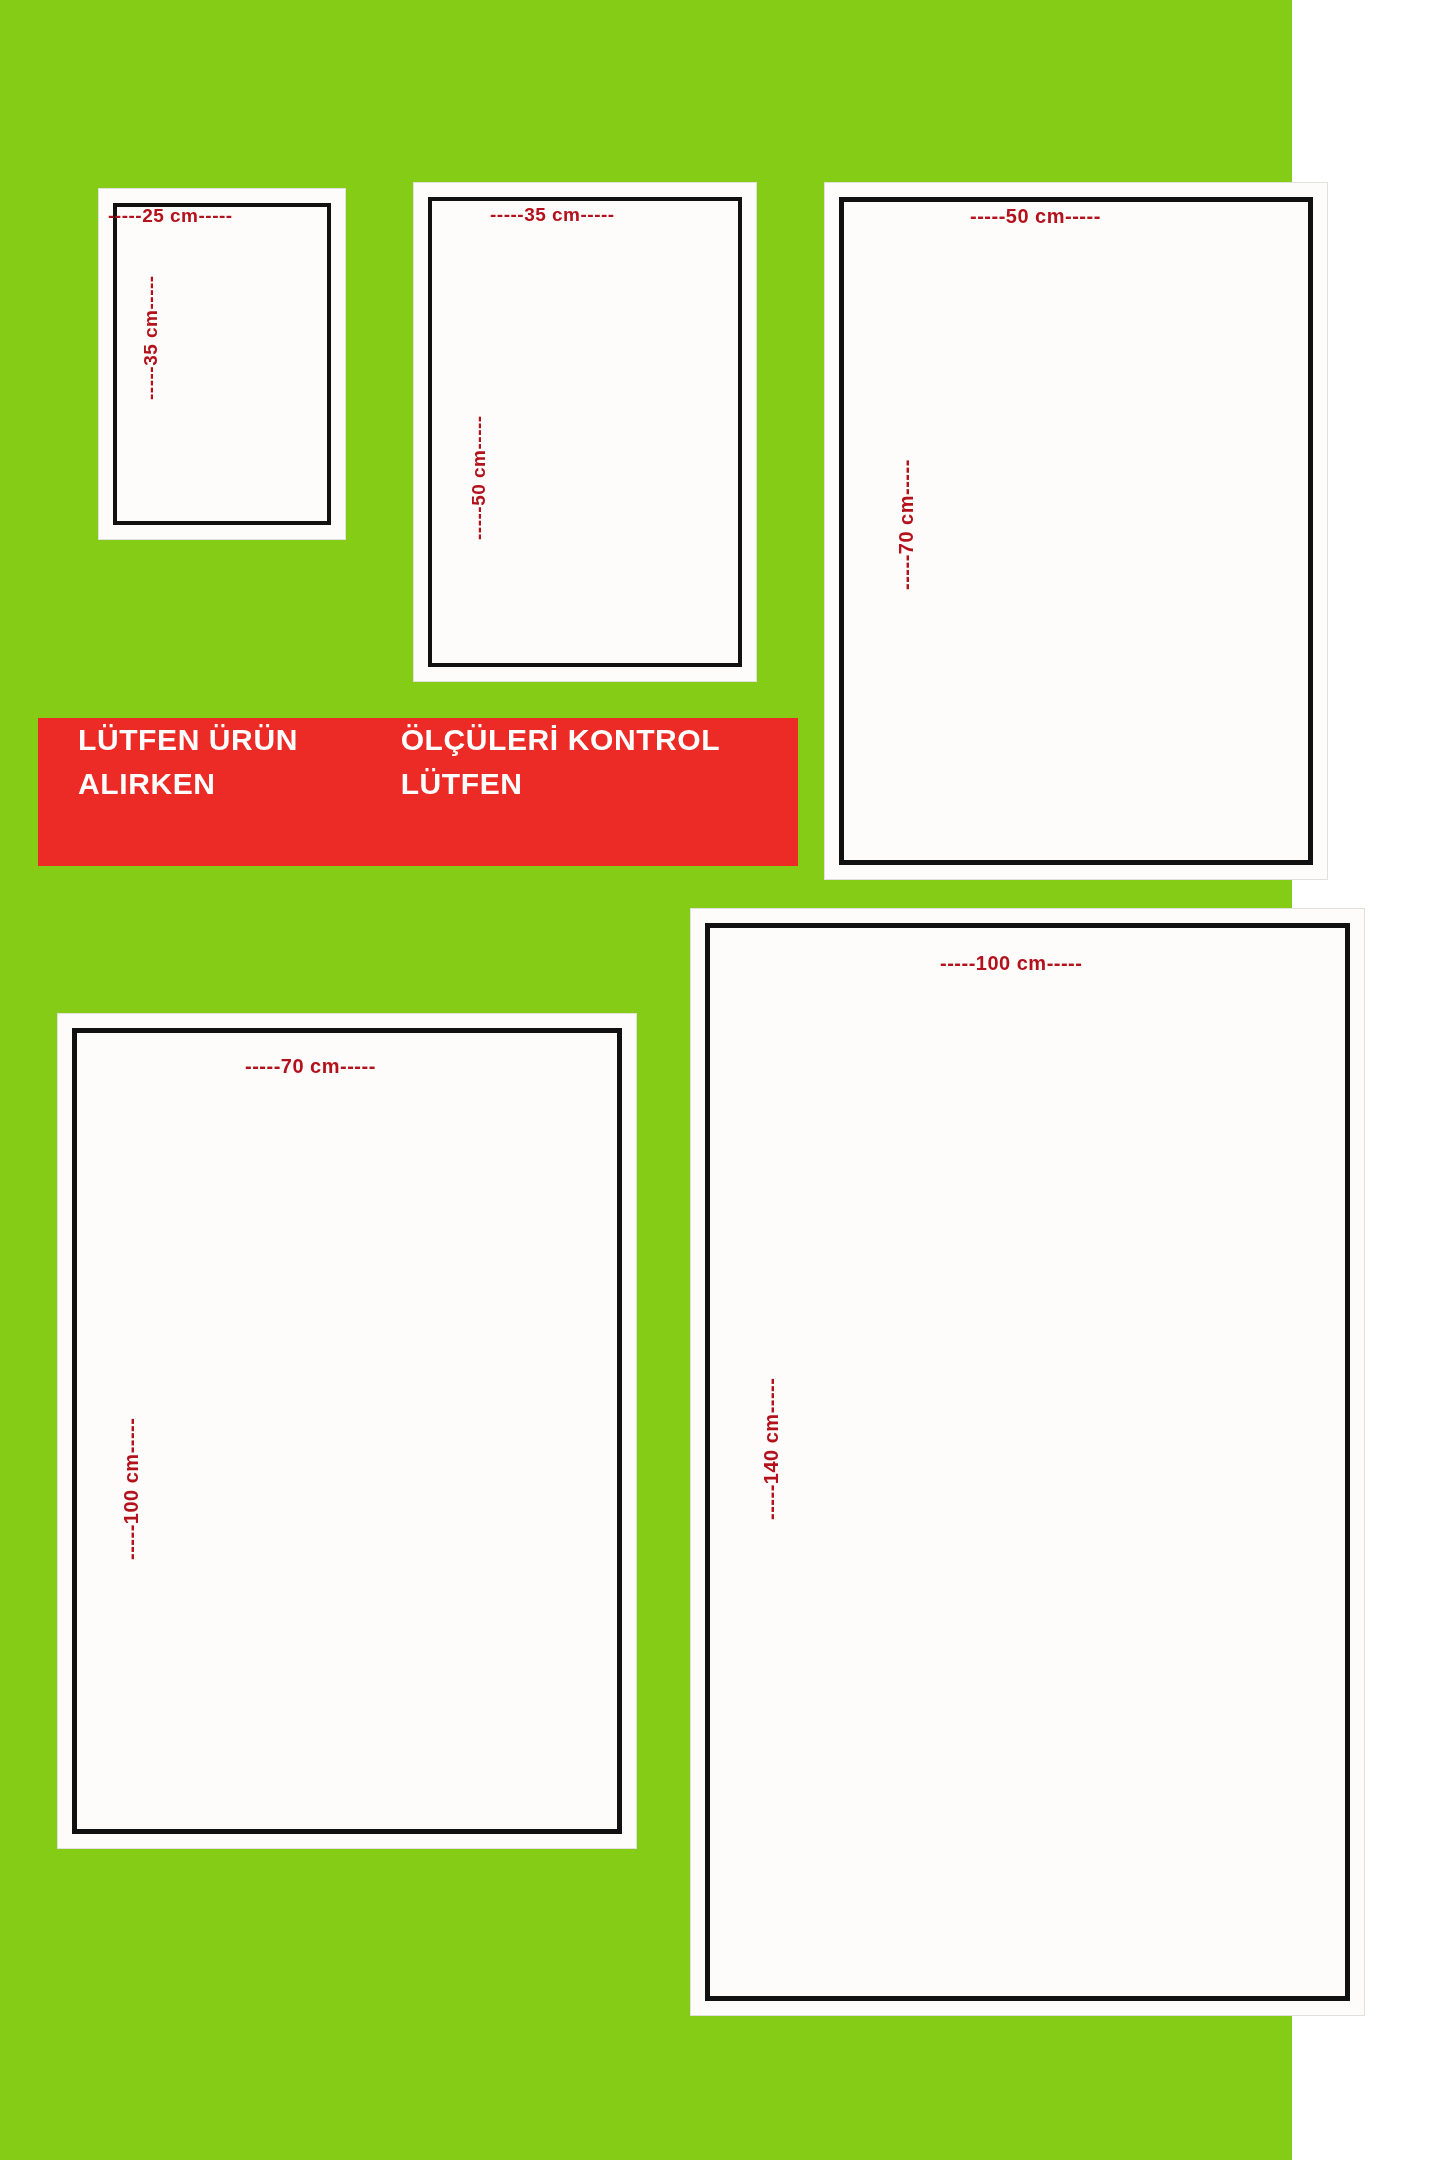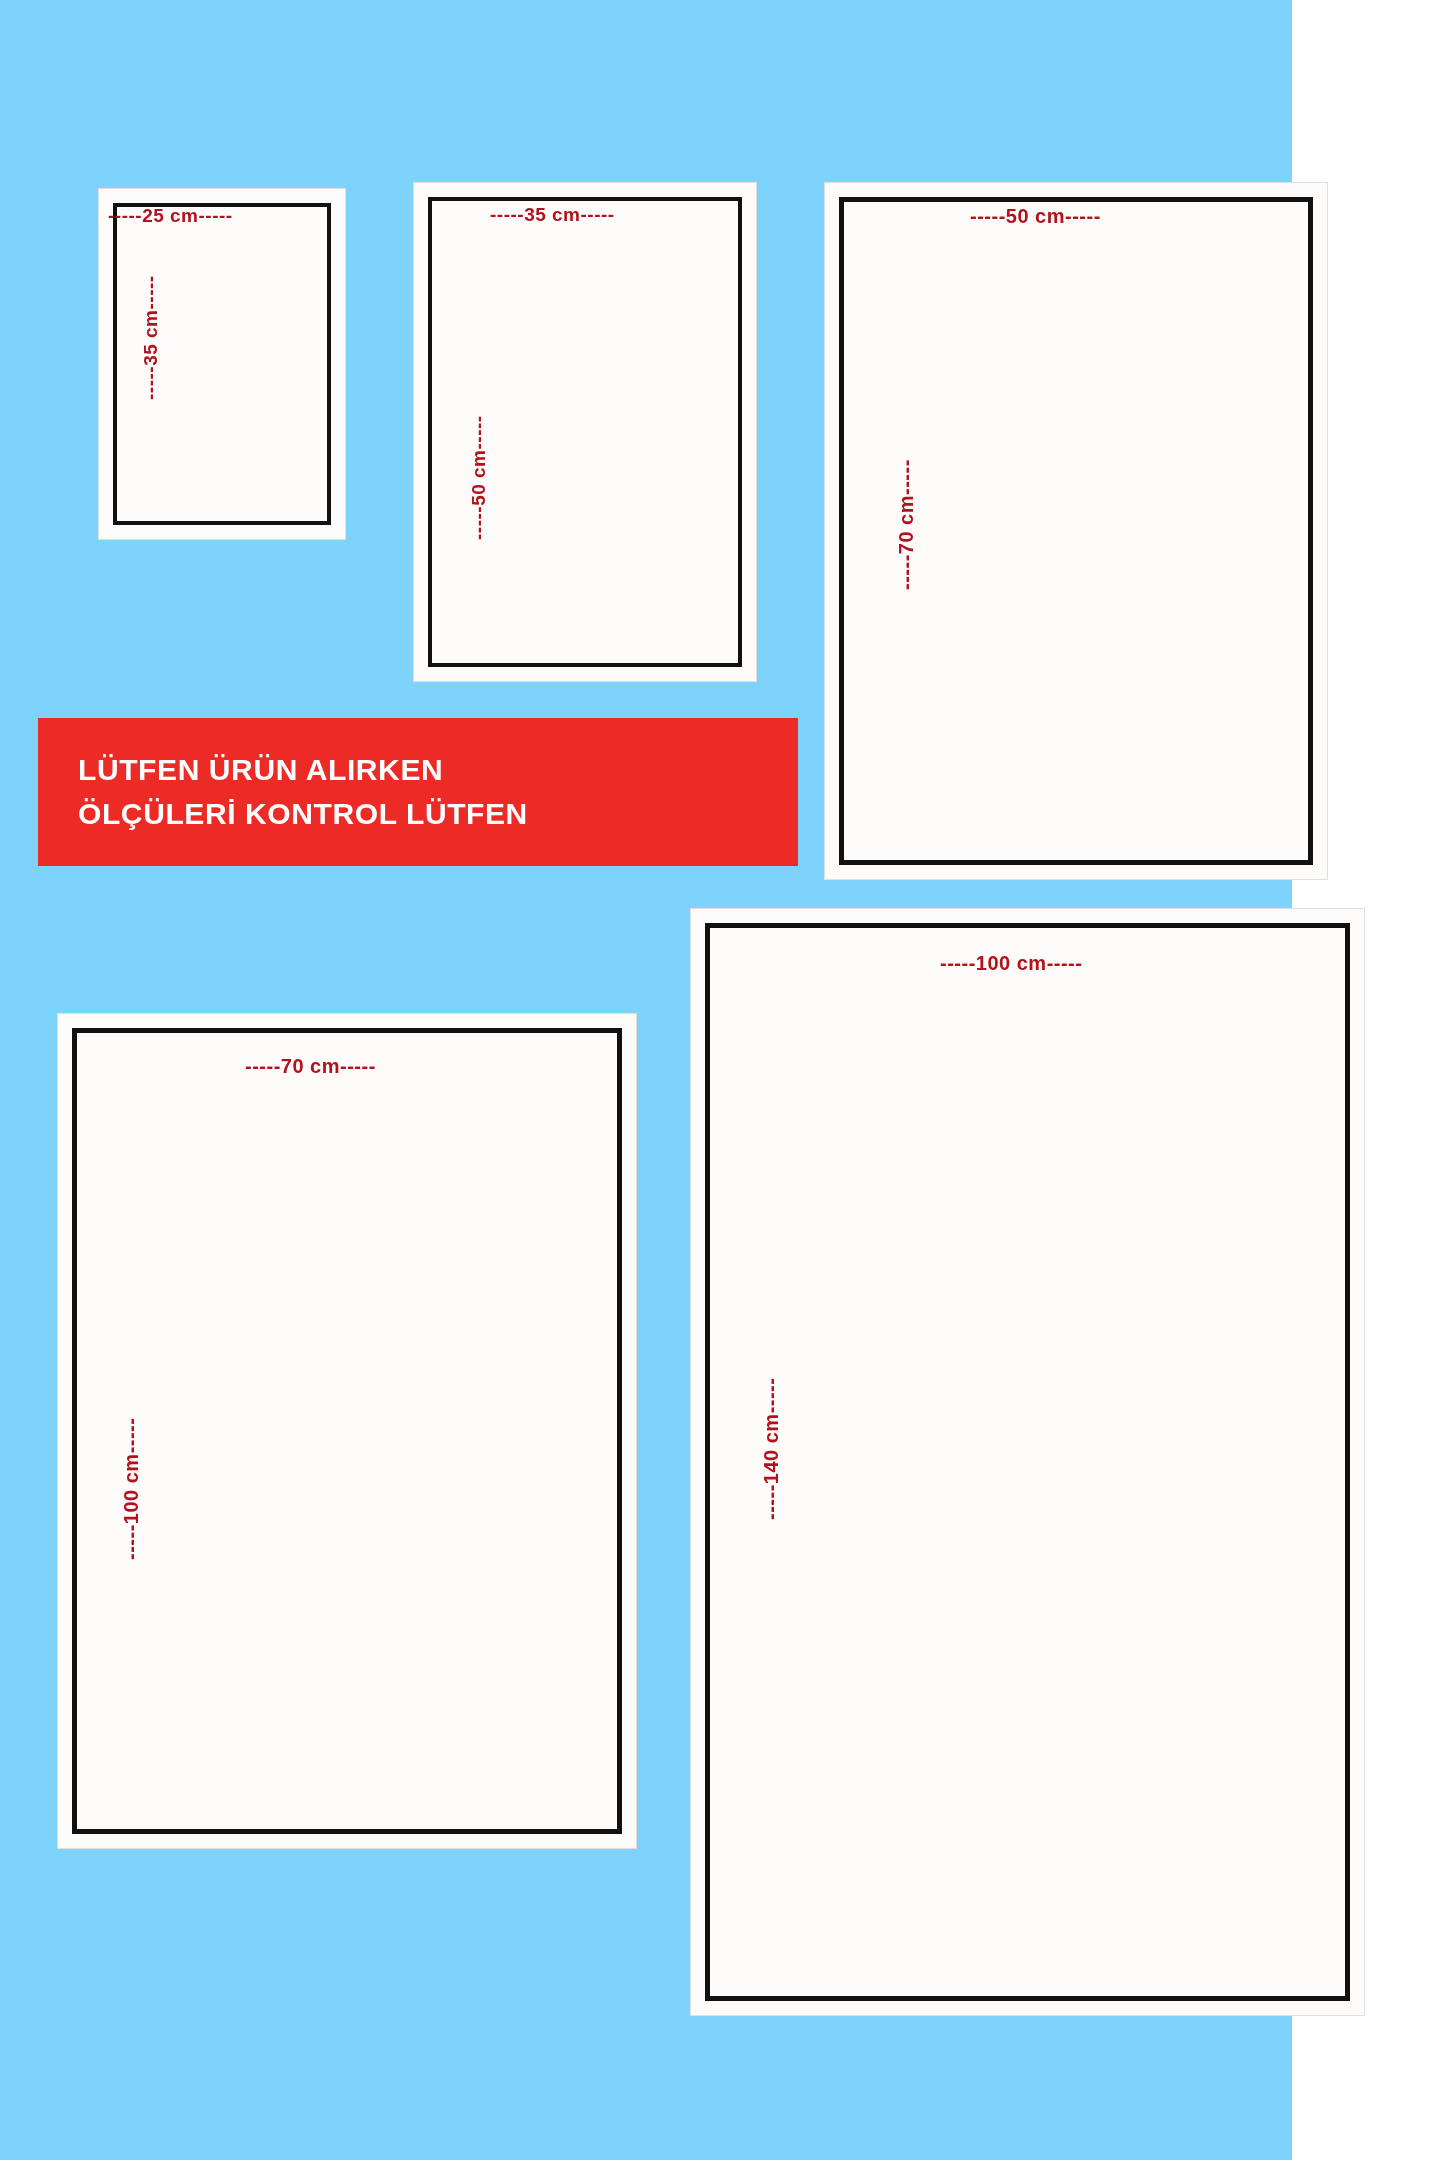--- a/index.html
+++ b/index.html
@@ -10,21 +10,21 @@
     width: 1440px;
     height: 2160px;
     background: #ffffff;
     font-family: "Liberation Sans", sans-serif;
     overflow: hidden;
   }
   #canvas {
     position: relative;
     width: 1292px;
     height: 2160px;
-    background: #7dd3fc;
+    background: #84cc16;
   }
   
   .frame {
     position: absolute;
     background: #fdfcfa;
     border: 1px solid #e2e0dc;
     box-sizing: border-box;
   }
   .frame .inner {
     position: absolute;
@@ -53,21 +53,21 @@
   }
   .dim.v {
     transform-origin: 0 0;
     transform: rotate(-90deg);
   }
   
   #banner {
     position: absolute;
     background: #ec2b26;
     display: flex;
-    flex-direction: column;
+    flex-direction: row;
     justify-content: center;
     padding-left: 40px;
     box-sizing: border-box;
   }
   #banner .line {
     color: #ffffff;
     font-weight: bold;
     font-size: 30px;
     line-height: 44px;
     letter-spacing: 0.6px;

